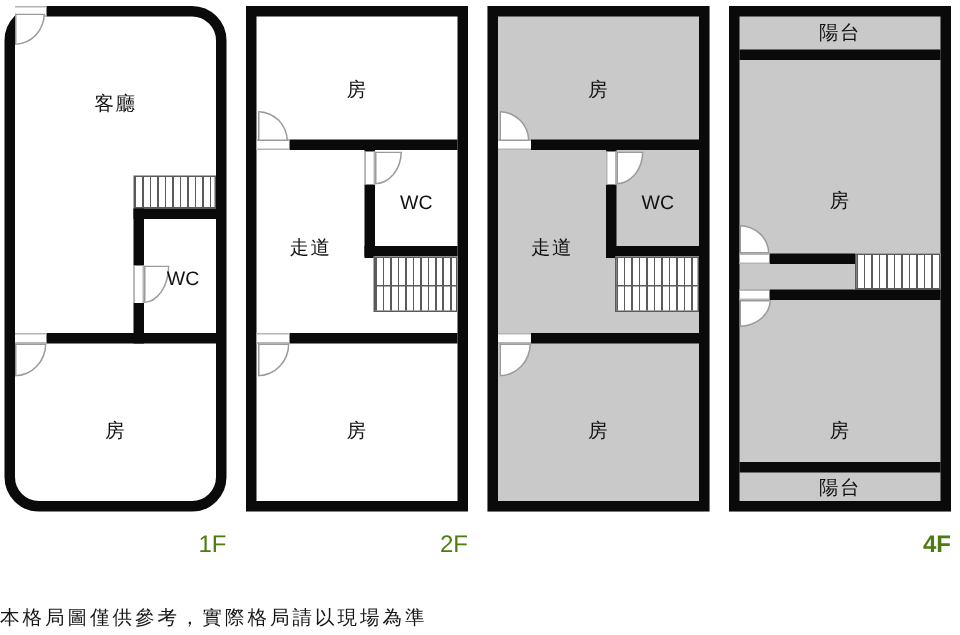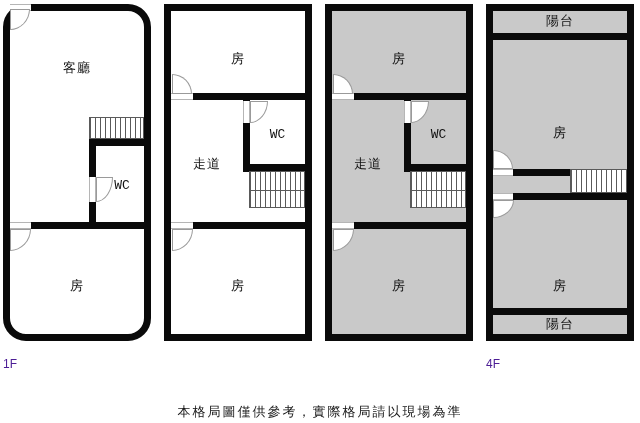--- a/index.html
+++ b/index.html
@@ -2,44 +2,44 @@
 <html><head>
 <meta charset="utf-8">
 <style>
   html,body{margin:0;padding:0;background:#fff;}
   #canvas{
     position:relative;width:640px;height:423px;background:#ffffff;overflow:hidden;
     font-family:"Liberation Sans","DejaVu Sans",sans-serif;
   }
   .floor{
     position:absolute;top:4px;width:148px;height:337px;box-sizing:border-box;
-    border:7px solid #0a0a0a;background:#ffffff;font-family:Liberation Mono, monospace;
+    border:7px solid #0a0a0a;background:#ffffff;
   }
   .floor.gray{background:#c9c9c9;}
   .wall{position:absolute;background:#0a0a0a;}
   .gap{position:absolute;background:#ffffff;border-top:1px solid #b5b5b5;border-bottom:1px solid #b5b5b5;box-sizing:border-box;}
   .gap.v{border:none;border-left:1px solid #b5b5b5;border-right:1px solid #b5b5b5;}
   .door{position:absolute;background:#ffffff;border:1px solid #9a9a9a;box-sizing:border-box;}
   .door.br{border-bottom-right-radius:100% 100%;}
   .door.tr{border-top-right-radius:100% 100%;}
   .stair{
     position:absolute;background-color:#ffffff;border:1px solid #5a5a5a;box-sizing:border-box;
     background-image:repeating-linear-gradient(90deg,#5a5a5a 0,#5a5a5a 1px,transparent 1px,transparent 5px);
   }
   .stair .mid{position:absolute;left:0;right:0;top:50%;height:1px;background:#5a5a5a;}
   .rlabel{
     position:absolute;left:0;right:0;text-align:center;font-size:13px;line-height:16px;
     color:#111;letter-spacing:1px;white-space:nowrap;
   }
   .flabel{
-    position:absolute;top:356px;width:148px;text-align:left;
-    font-size:12px;line-height:16px;color:#4c1d95;
+    position:absolute;top:356px;width:148px;text-align:right;
+    font-size:16px;line-height:16px;color:#4d7c0f;
   }
   .disclaimer{
-    position:absolute;top:403px;left:0;width:640px;text-align:center;
+    position:absolute;top:403px;left:0;width:640px;text-align:left;
     font-size:13px;color:#161616;letter-spacing:2px;
   }
 </style>
 </head>
 <body>
 
 <div id="canvas">
 
   <div class="floor" style="left:3px;border-radius:23px;">
     <div class="gap" style="left:0;top:-7px;width:21px;height:7px;"></div>
@@ -76,20 +76,21 @@
     <div class="stair" style="left:78px;top:160px;width:56px;height:37px;">
         <div class="mid"></div>
       </div>
     <div class="rlabel" style="left:0;right:62px;top:146px;">走道</div>
 
     <div class="wall" style="left:0;top:211px;width:134px;height:7px;"></div>
     <div class="gap" style="left:0;top:211px;width:22px;height:7px;"></div>
     <div class="door br" style="left:1px;top:218px;width:21px;height:22px;"></div>
     <div class="rlabel" style="top:268px;">房</div>
   </div>
+  <div class="flabel" style="left:164px;">2F</div>
 
   <div class="floor gray" style="left:325px;">
     <div class="rlabel" style="top:41px;">房</div>
 
     <div class="wall" style="left:0;top:82px;width:134px;height:7px;"></div>
     <div class="gap" style="left:0;top:82px;width:22px;height:7px;"></div>
     <div class="door tr" style="left:1px;top:63px;width:20px;height:20px;"></div>
 
     <div class="wall" style="left:72px;top:89px;width:7px;height:72px;"></div>
     <div class="gap v" style="left:72px;top:90px;width:7px;height:22px;"></div>
@@ -122,16 +123,16 @@
 
     <div class="wall" style="left:0;top:182px;width:134px;height:7px;"></div>
     <div class="gap" style="left:0;top:182px;width:20px;height:7px;"></div>
     <div class="door br" style="left:0;top:189px;width:21px;height:18px;"></div>
 
     <div class="rlabel" style="top:268px;">房</div>
 
     <div class="wall" style="left:0;top:297px;width:134px;height:7px;"></div>
     <div class="rlabel" style="top:306px;">陽台</div>
   </div>
-  <div class="flabel" style="left:486px;">4F</div>
+  <div class="flabel" style="left:486px;font-weight:bold;">4F</div>
 
   <div class="disclaimer">本格局圖僅供參考，實際格局請以現場為準</div>
 </div>
 
 </body></html>

